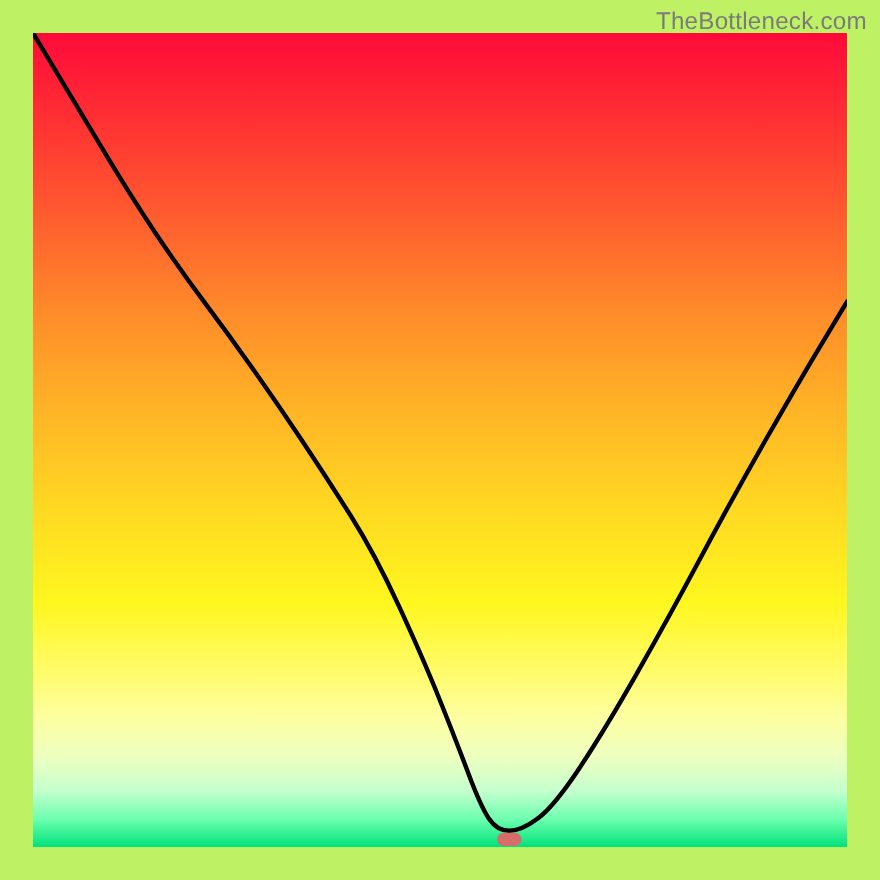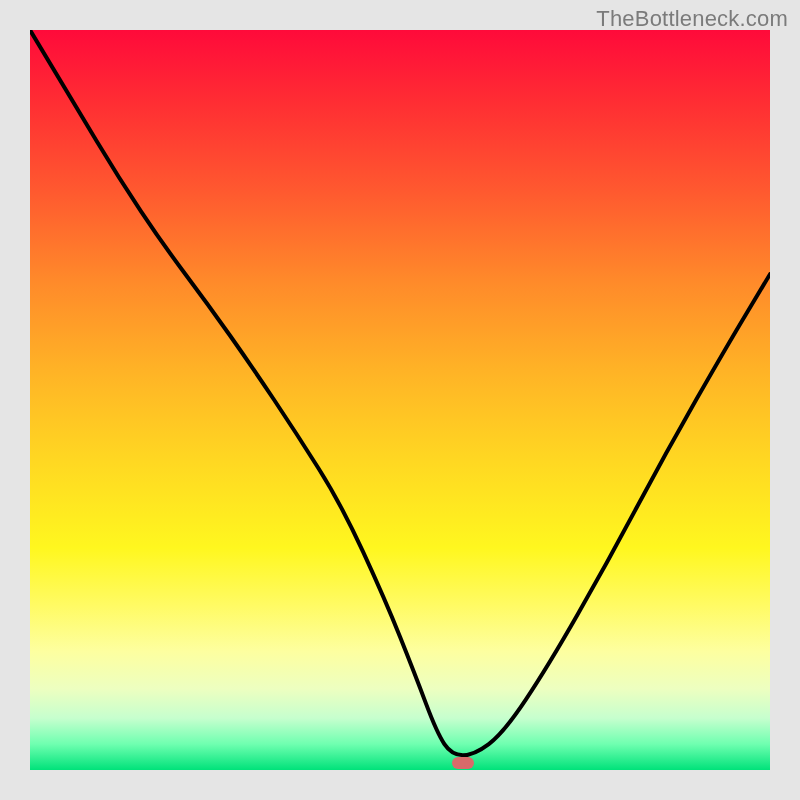--- a/index.html
+++ b/index.html
@@ -8,21 +8,21 @@
     width: 800px;
     height: 800px;
     background: #000;
     overflow: hidden;
     font-family: Arial, Helvetica, sans-serif;
   }
   .stage {
     position: relative;
     width: 800px;
     height: 800px;
-    background: #e5e5e5;
+    background: #bef264;
   }
   .plot-area {
     position: absolute;
     left: 30px;
     top: 30px;
     width: 740px;
     height: 740px;
     background: linear-gradient(to bottom,
       #ff0a3a 0%,
       #ff2e33 10%,

